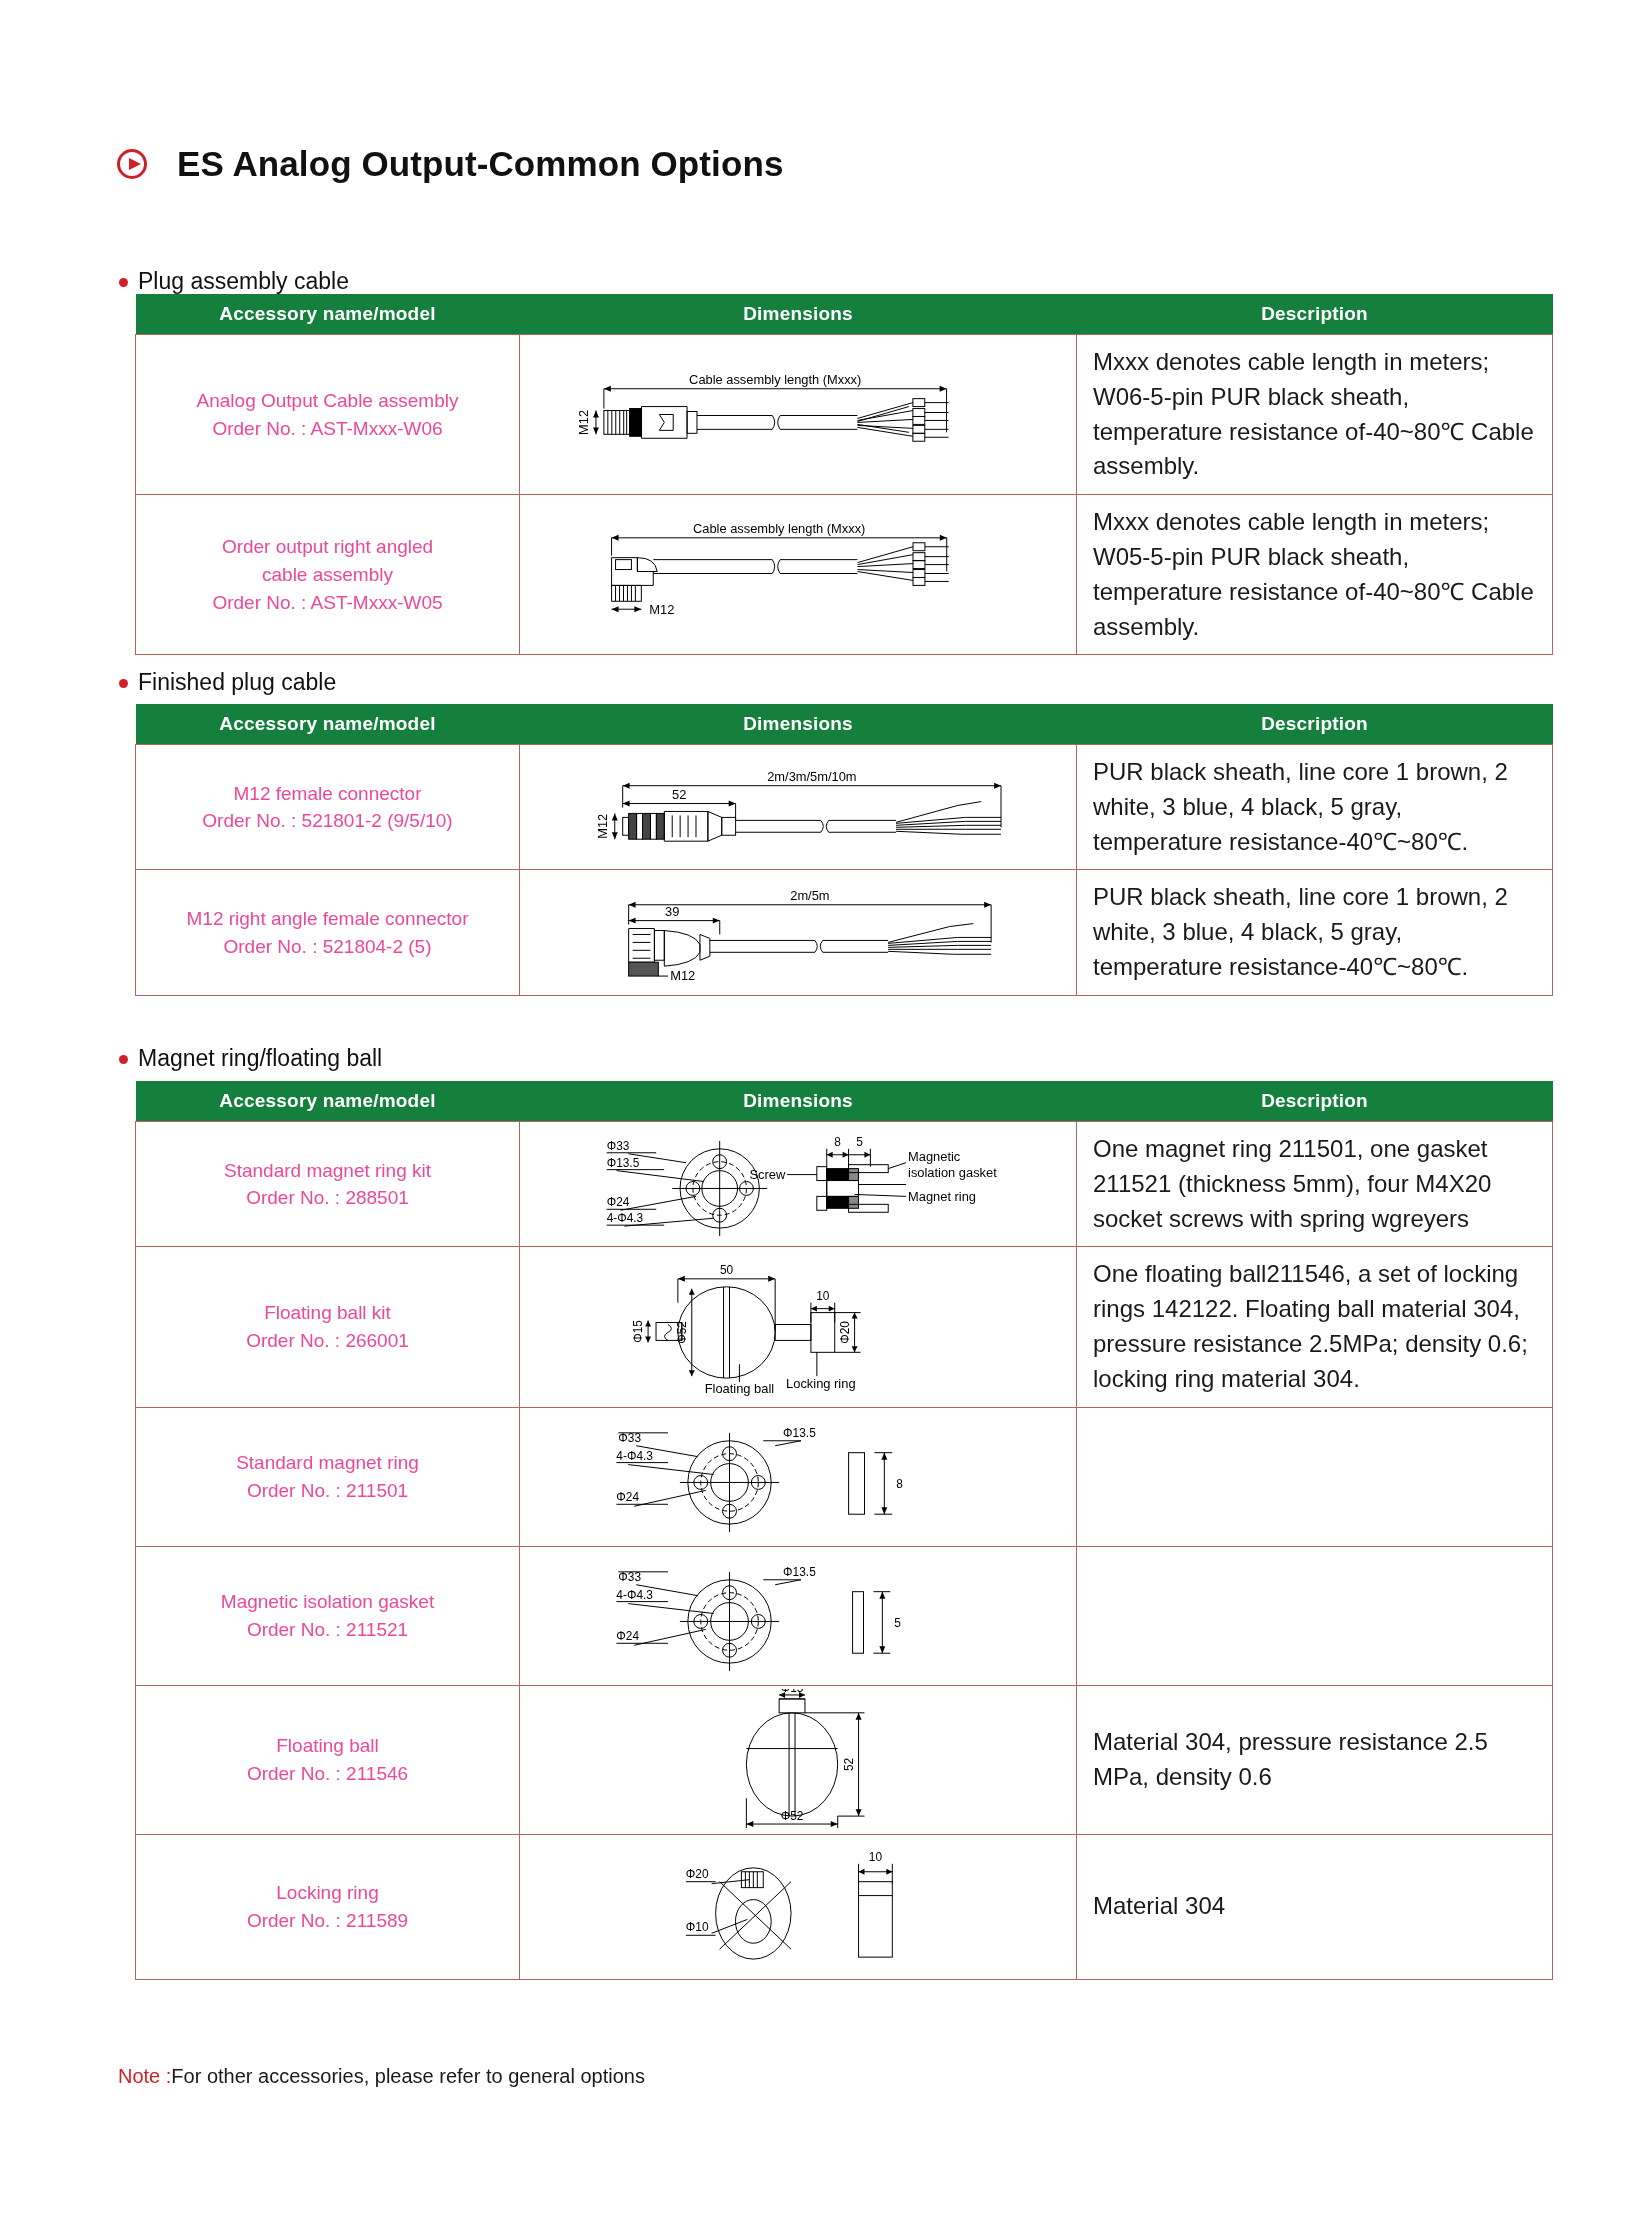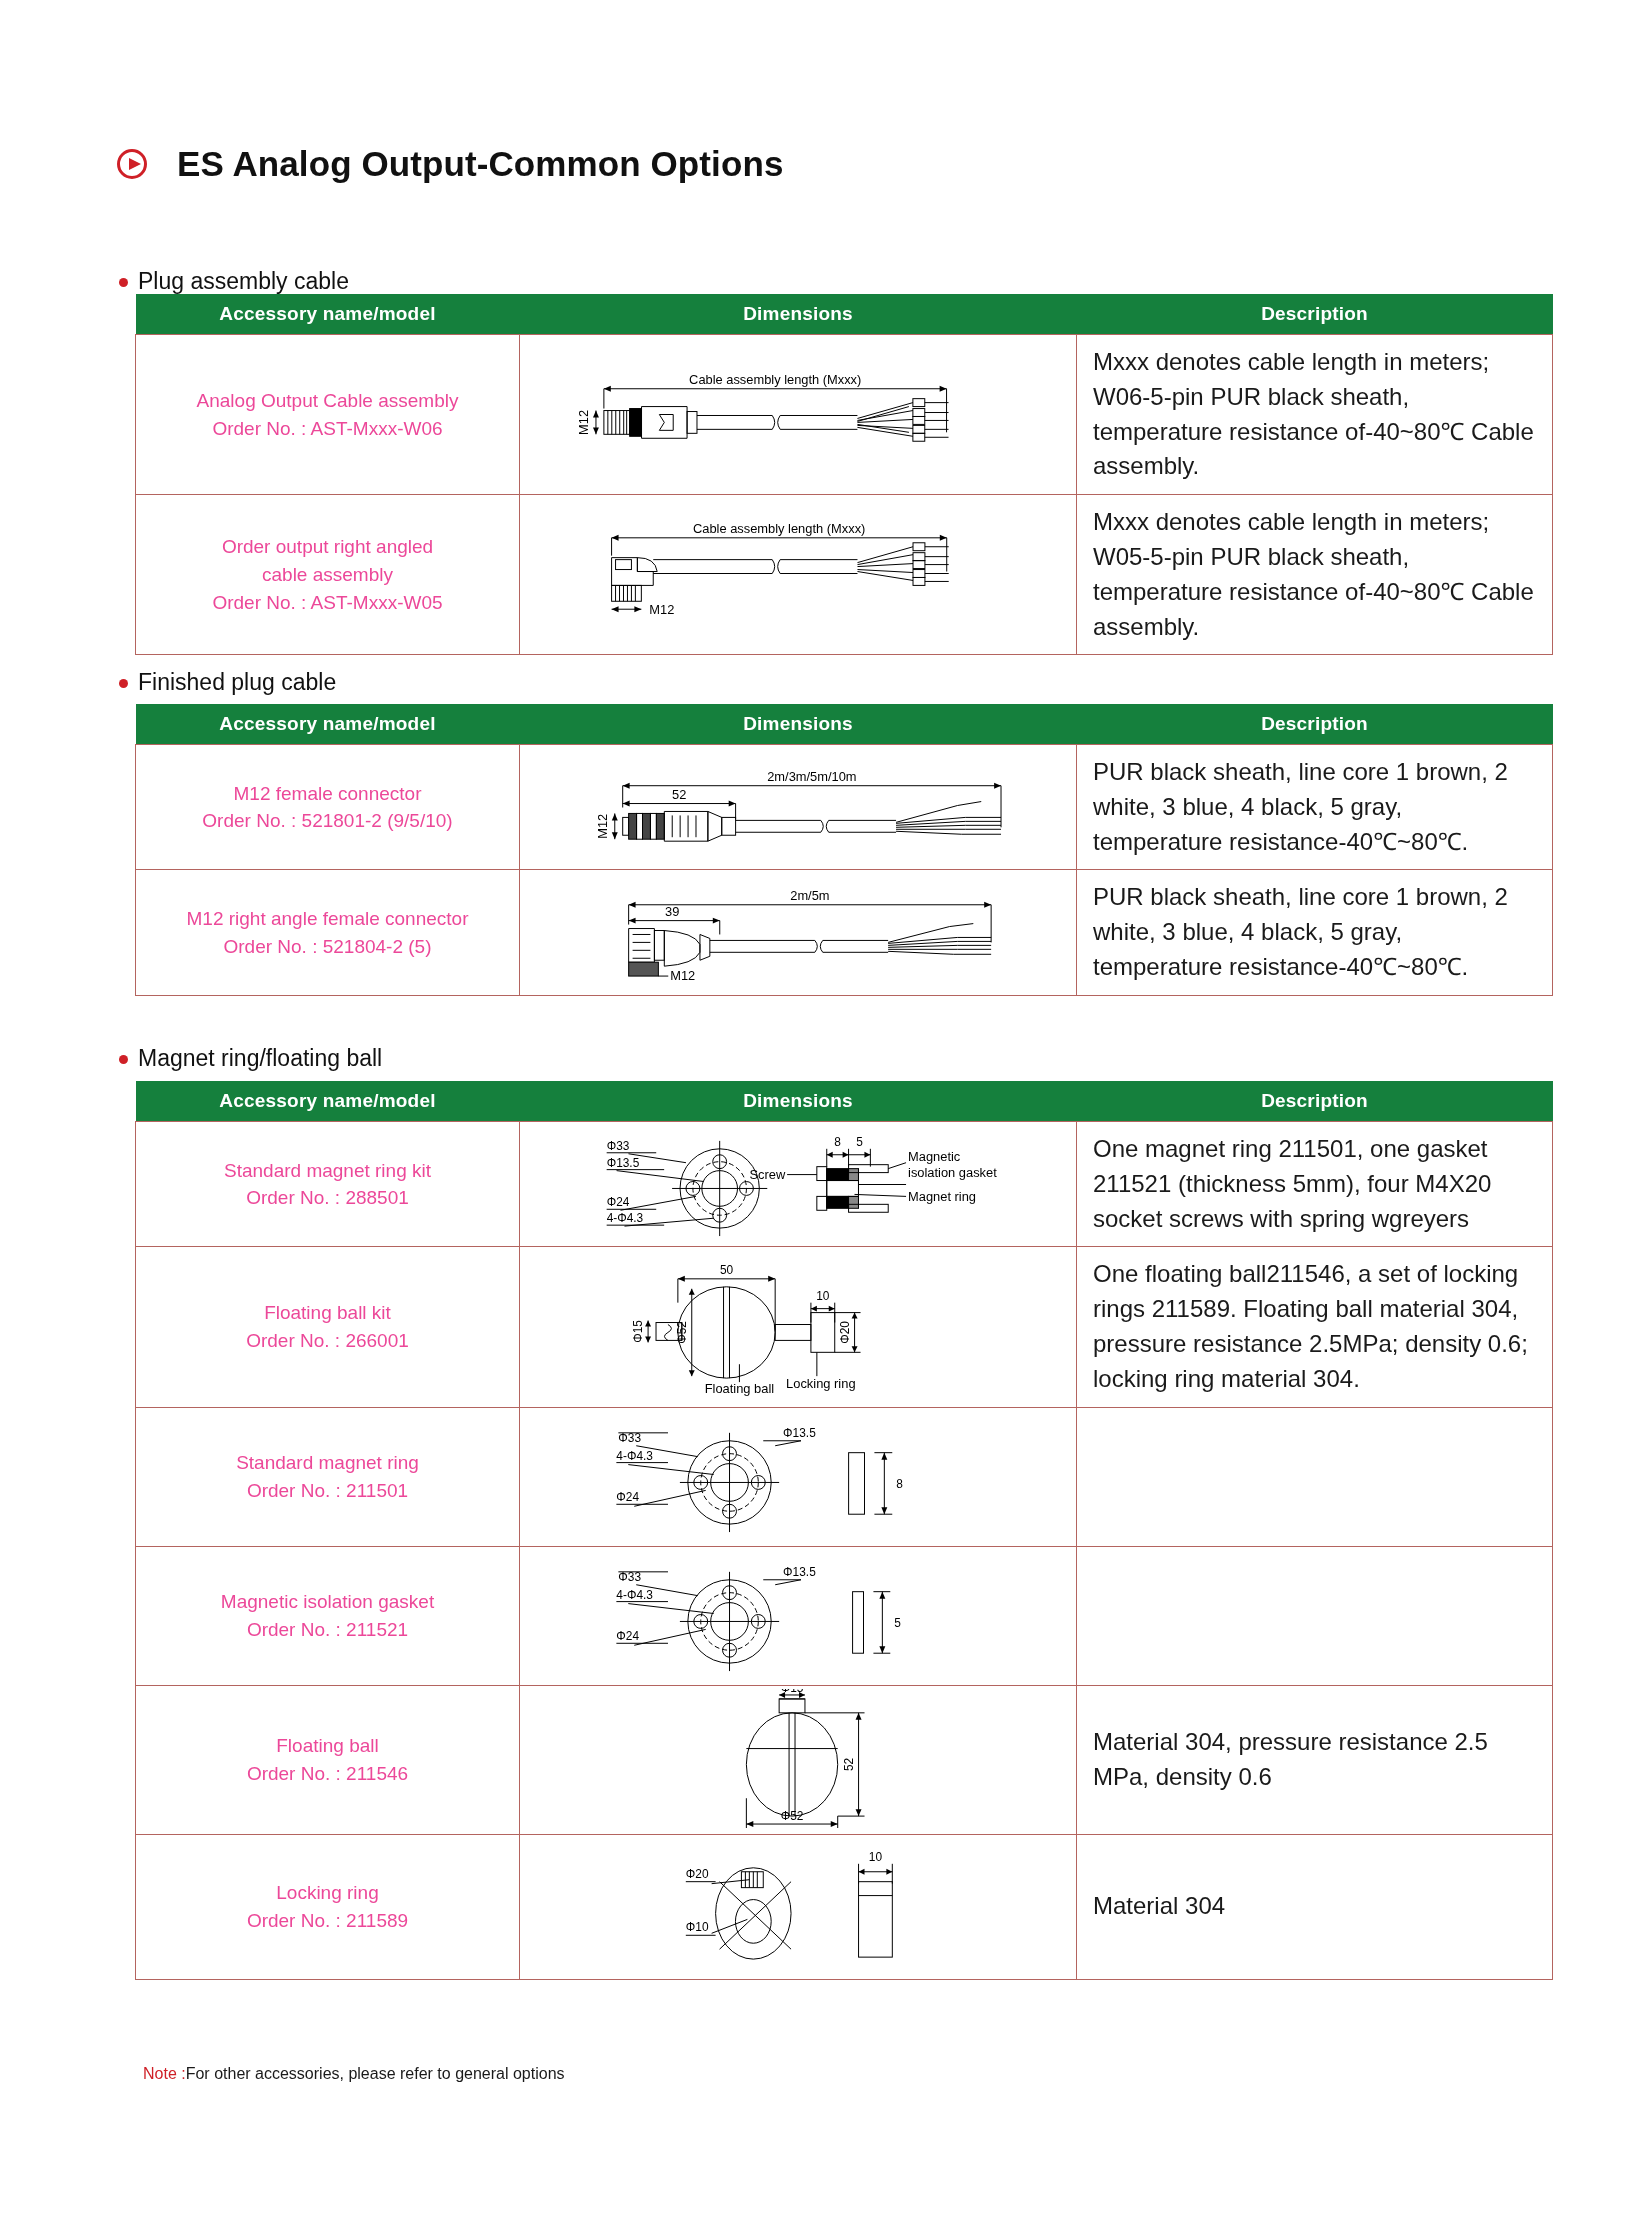--- a/index.html
+++ b/index.html
@@ -115,22 +115,22 @@
     text-align: left;
   }
   .dim-cell {
     text-align: center;
     padding: 4px 0;
   }
   .dim-cell svg { display: block; margin: 0 auto; }
   
   .note {
     position: absolute;
-    left: 143px;
-    font-size: 16px;
+    left: 118px;
+    font-size: 20px;
     white-space: nowrap;
   }
   .note-label { color: #cf2027; }
   .note-text  { color: #1a1a1a; }
 
   
   svg text {
     font-family: "Liberation Sans", sans-serif;
     fill: #000000;
   }
@@ -599,21 +599,21 @@
             <text class="dt-s" x="163" y="17" text-anchor="middle">50</text>
             <text class="dt-s" x="78" y="75" text-anchor="middle" transform="rotate(-90 78 75)">Φ15</text>
             <text class="dt-s" x="122" y="76" text-anchor="middle" transform="rotate(-90 122 76)">Φ52</text>
             <text class="dt-s" x="260" y="43" text-anchor="middle">10</text>
             <text class="dt-s" x="286" y="76" text-anchor="middle" transform="rotate(-90 286 76)">Φ20</text>
             <text class="lb" x="176" y="137" text-anchor="middle">Floating ball</text>
             <text class="lb" x="258" y="132" text-anchor="middle">Locking ring</text>
           </svg>
         </td>
         <td>
-          <div class="desc-cell">One floating ball211546, a set of locking rings 211589. Floating ball material 304, pressure resistance 2.5MPa; density 0.6; locking ring material 304.</div>
+          <div class="desc-cell">One floating ball211546, a set of locking rings 142122. Floating ball material 304, pressure resistance 2.5MPa; density 0.6; locking ring material 304.</div>
         </td>
       </tr>
 
       <tr style="height:139px;">
         <td>
           <div class="name-cell">
             <div>Standard magnet ring</div>
             <div>Order No. : 211501</div>
           </div>
         </td>

